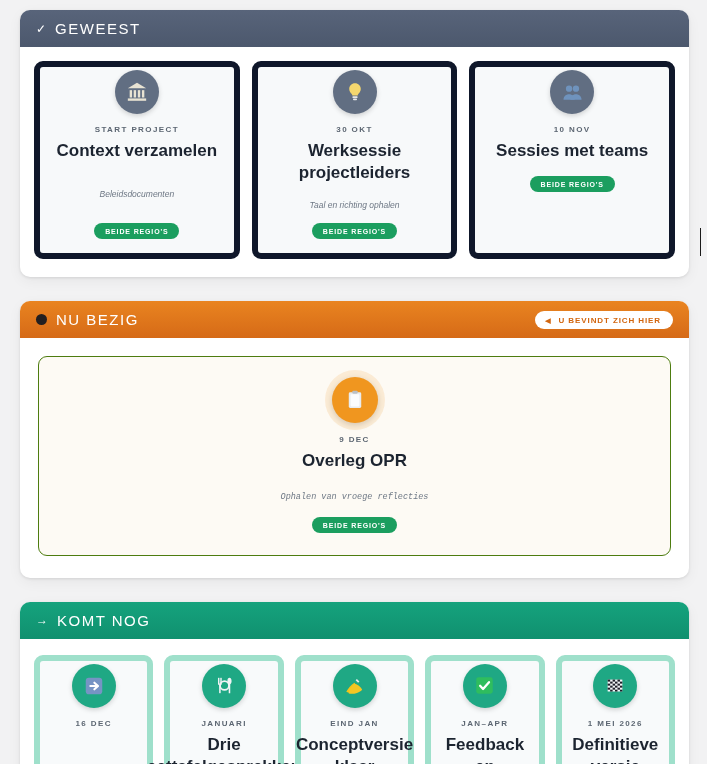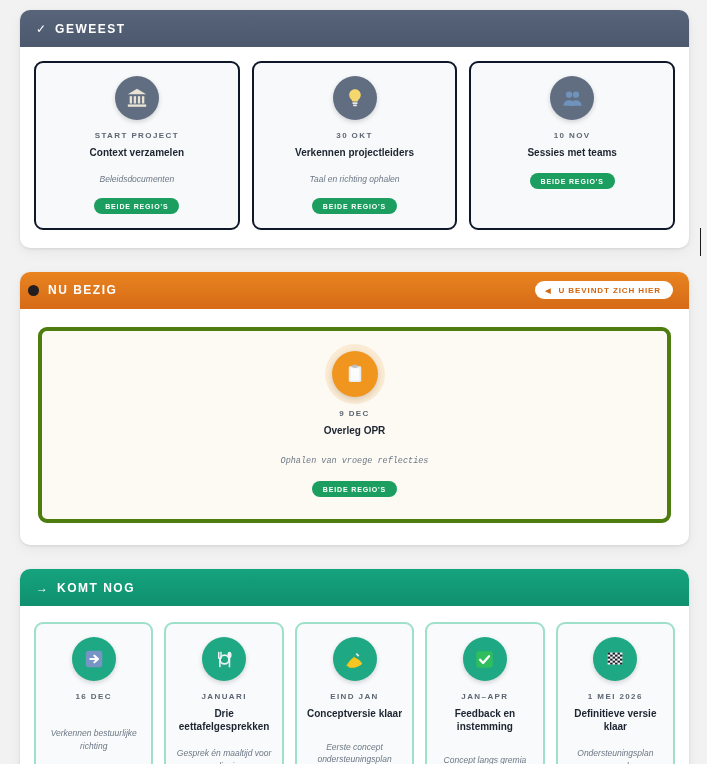--- a/index.html
+++ b/index.html
@@ -29,21 +29,21 @@
   .section + .section { margin-top: 24px; }
 
   .section-header {
     height: 37px;
     display: flex;
     align-items: center;
     justify-content: space-between;
     padding: 0 16px;
   }
   .section-header.past    { background: linear-gradient(180deg,#58647a 0%,#4c586d 100%); }
-  .section-header.current { background: linear-gradient(180deg,#e98420 0%,#d66a17 100%); padding-left: 8px; }
+  .section-header.current { background: linear-gradient(180deg,#e98420 0%,#d66a17 100%); }
   .section-header.future  { background: linear-gradient(180deg,#15a37d 0%,#10906f 100%); }
 
   .section-header-left {
     display: flex;
     align-items: center;
     gap: 9px;
   }
   .header-glyph {
     color: #ffffff;
     font-size: 12px;
@@ -51,22 +51,22 @@
     display: inline-block;
   }
   .header-dot {
     width: 11px; height: 11px;
     border-radius: 50%;
     background: #231f20;
     display: inline-block;
   }
   .section-title {
     color: #ffffff;
-    font-size: 12px;
-    font-weight: bold;
+    font-size: 15px;
+    font-weight: normal;
     letter-spacing: 1.5px;
   }
 
   .here-badge {
     background: #ffffff;
     color: #d2660f;
     font-size: 8px;
     font-weight: bold;
     letter-spacing: .9px;
     border-radius: 999px;
@@ -83,23 +83,23 @@
     display: flex;
     gap: 12px;
     padding: 14px 14px 18px 14px;
   }
   .cards.future-cards { padding: 16px 14px 24px 14px; gap: 11px; }
 
   .card {
     flex: 1 1 0;
     min-width: 0;
     background: #f7f9fa;
-    border: 2px solid #0f172a;
+    border: 6px solid #0f172a;
     border-radius: 9px;
-    padding: 13px 8px 14px 8px;
+    padding: 3px 8px 14px 8px;
     display: flex;
     flex-direction: column;
     align-items: center;
     text-align: center;
   }
   .card.future { border-color: #9fe0cb; background: #f8fafb; }
 
   .icon-circle {
     width: 44px; height: 44px;
     border-radius: 50%;
@@ -117,21 +117,21 @@
 
   .card-date {
     font-size: 8px;
     font-weight: bold;
     letter-spacing: 1.4px;
     color: #5c6672;
     margin-bottom: 6px;
     text-transform: uppercase;
   }
   .card-title {
-    font-size: 10px;
+    font-size: 17px;
     font-weight: bold;
     color: #1c2430;
     line-height: 1.32;
     margin-bottom: 14px;
   }
   .card-desc {
     font-size: 8.5px;
     font-style: italic;
     color: #6e7885;
     line-height: 1.45;
@@ -148,21 +148,21 @@
     border-radius: 999px;
     padding: 5px 11px 4px 11px;
     white-space: nowrap;
   }
   .region-badge.green { background: #1b9e5f; }
   .region-badge.blue  { background: #2f6fe0; }
 
   
   .current-body { padding: 18px 18px 22px 18px; }
   .current-card {
-    border: 4px solid #4d7c0f;
+    border: 1px solid #4d7c0f;
     background: #fdfaf4;
     border-radius: 9px;
     padding: 20px 10px 22px 10px;
     display: flex;
     flex-direction: column;
     align-items: center;
     text-align: center;
   }
   .current-card .icon-circle {
     width: 46px; height: 46px;
@@ -215,21 +215,21 @@
 
       <div class="card">
         <div class="icon-circle past">
           <svg width="22" height="22" viewBox="0 0 24 24">
             <path d="M12 2.5c-3.6 0-6.3 2.8-6.3 6.2 0 2.5 1.4 4 2.5 5.2.6.7.9 1.3.9 2h5.8c0-.7.3-1.3.9-2 1.1-1.2 2.5-2.7 2.5-5.2 0-3.4-2.7-6.2-6.3-6.2z" fill="#f5d76e"></path>
             <rect x="9.1" y="16.6" width="5.8" height="1.9" rx=".9" fill="#e8e8e8"></rect>
             <rect x="9.8" y="19.2" width="4.4" height="1.8" rx=".9" fill="#e8e8e8"></rect>
           </svg>
         </div>
         <div class="card-date">30 OKT</div>
-        <div class="card-title">Verkennen projectleiders</div>
+        <div class="card-title">Werksessie projectleiders</div>
         <div class="card-desc">Taal en richting ophalen</div>
         <div class="region-badge green">BEIDE REGIO'S</div>
       </div>
 
 
       <div class="card">
         <div class="icon-circle past">
           <svg width="23" height="23" viewBox="0 0 24 24" fill="#6f93bd">
             <circle cx="8.4" cy="8" r="3.3"></circle>
             <circle cx="15.6" cy="8" r="3.3"></circle>

